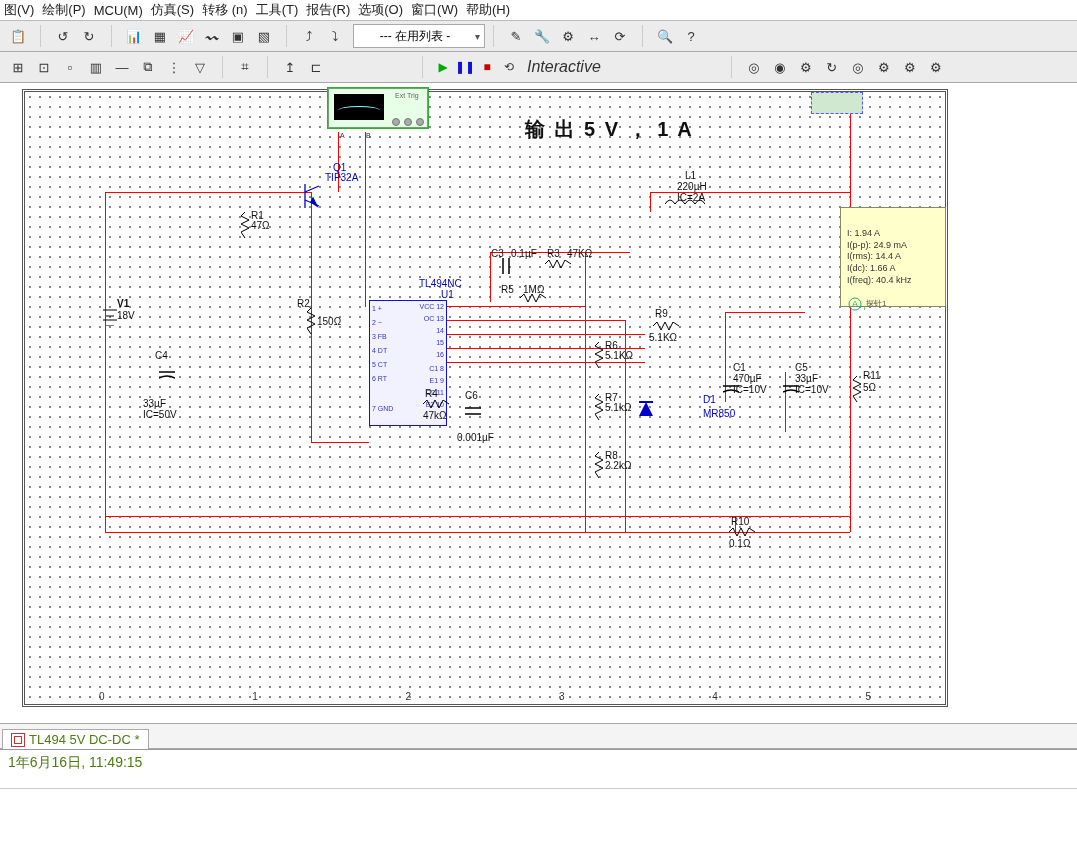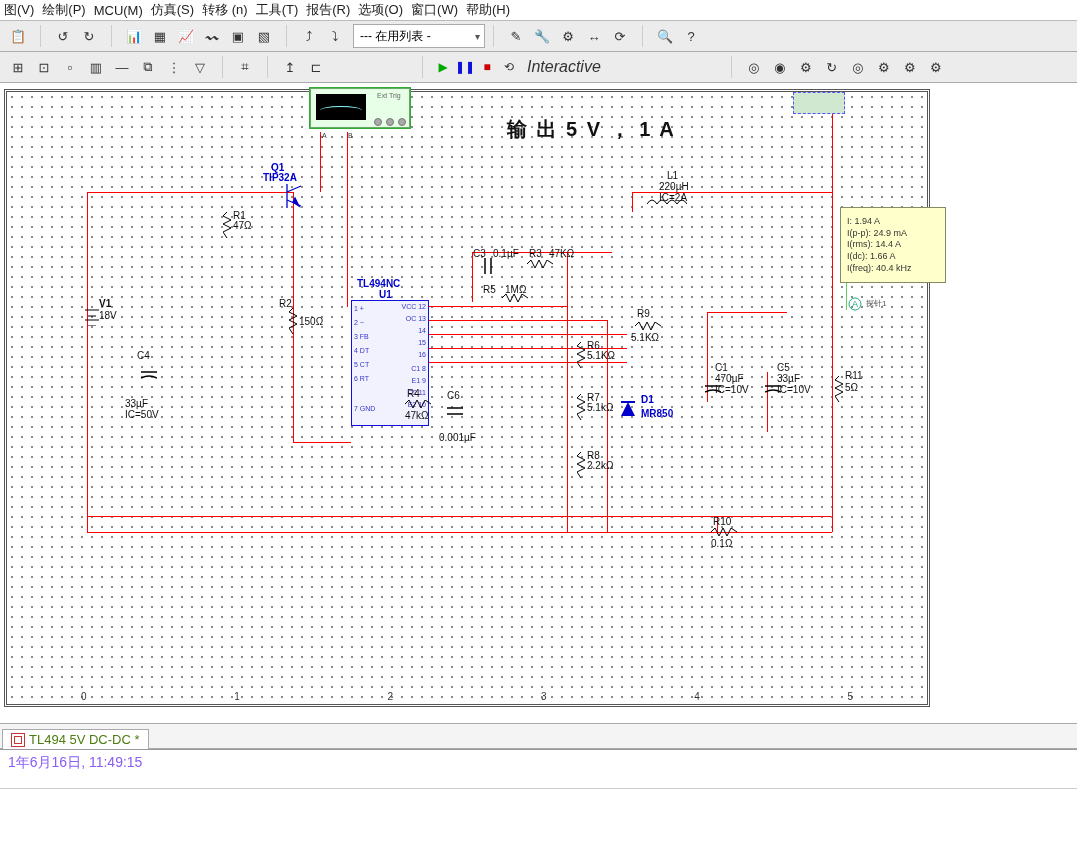--- a/index.html
+++ b/index.html
@@ -46,20 +46,21 @@
   }
   .dropdown {
     height: 22px;
     border: 1px solid #aaa;
     background: #fff;
     padding: 0 14px 0 6px;
     font-size: 12px;
     position: relative;
     display: flex; align-items: center;
     min-width: 110px;
+    justify-content: center;
   }
   .dropdown::after {
     content: "▾";
     position: absolute;
     right: 4px; font-size: 10px; color: #555;
   }
   .sim-label {
     font-style: italic;
     font-size: 16px;
     color: #333;
@@ -75,21 +76,21 @@
 
   .workspace {
     position: relative;
     width: 1077px;
     height: 640px;
     background: #fff;
     overflow: hidden;
   }
   .sheet-outer {
     position: absolute;
-    left: 4px; top: 6px;
+    left: 22px; top: 6px;
     width: 920px; height: 612px;
     border: 3px double #555;
     background:
       radial-gradient(circle, #888 1px, transparent 1px) 0 0 / 10px 10px,
       #fff;
   }
   .margin-letter {
     position: absolute;
     font-size: 10px;
     color: #333;
@@ -121,21 +122,21 @@
   .wire { position:absolute; background:#f00; }
   .wire.h { height:1px; }
   .wire.v { width:1px; }
 
   .comp-label {
     position:absolute; font-size:10px; font-family: Arial, sans-serif;
     color:#111; background: rgba(255,255,255,0.0);
     line-height:1.15;
     white-space:nowrap;
   }
-  .comp-label.blue { color:#00c; font-weight:700; }
+  .comp-label.blue { color:#00c; font-weight:400;margin-left:44px; }
 
   .resistor-h { position:absolute; width:26px; height:8px; }
   .resistor-h svg, .resistor-v svg, .cap-h svg, .cap-v svg, .inductor-h svg { display:block; }
   .resistor-v { position:absolute; width:8px; height:26px; }
   .cap-v { position:absolute; width:16px; height:14px; }
   .cap-h { position:absolute; width:14px; height:16px; }
   .inductor-h { position:absolute; width:40px; height:10px; }
 
   .ic {
     position:absolute; width:76px; height:124px;
@@ -144,21 +145,21 @@
   .ic .pin-l, .ic .pin-r{
     position:absolute; font-size:7px; color:#33c;
   }
   .ic .pin-l{ left:2px; text-align:left;}
   .ic .pin-r{ right:2px; text-align:right;}
 
   .diode { position:absolute; }
   .transistor{position:absolute;}
 
   .probe-tooltip{
-    position:absolute; width:92px; padding:8px 6px;
+    position:absolute; width:92px; padding:20px 6px;
     background:#ffffcc; border:1px solid #886;
     font-size:9px; color:#333; line-height:1.3;
   }
   .probe{
     position:absolute; width:14px;height:14px;
   }
 
   .tab-row{
     height:24px; background:#f4f4f4;
     border-top:1px solid #aaa; border-bottom:1px solid #aaa;
@@ -167,21 +168,21 @@
   .tab{
     display:flex; align-items:center; gap:4px;
     background:#fff; border:1px solid #aaa; border-bottom:none;
     padding:2px 8px; font-size:13px; color:#4d7c0f;
     position:relative; top:1px;
   }
   .tab .doc-icon{ width:12px;height:12px; border:1px solid #c33; position:relative;}
   .tab .doc-icon::after{content:"";position:absolute;left:2px;top:2px;width:6px;height:6px;border:1px solid #c33;}
   .status-row{
     height:30px; background:#fff; border-top:1px solid #999; border-bottom:1px solid #ccc;
-    padding:4px 8px; font-size:14px; color:#8b5cf6;
+    padding:4px 8px; font-size:14px; color:#4d7c0f;
   }
 
   .big-gap { height:68px; background:#fff; }
 </style>
 </head>
 <body>
 
 <div class="menubar">
   <span>图(V)</span>
   <span>绘制(P)</span>

